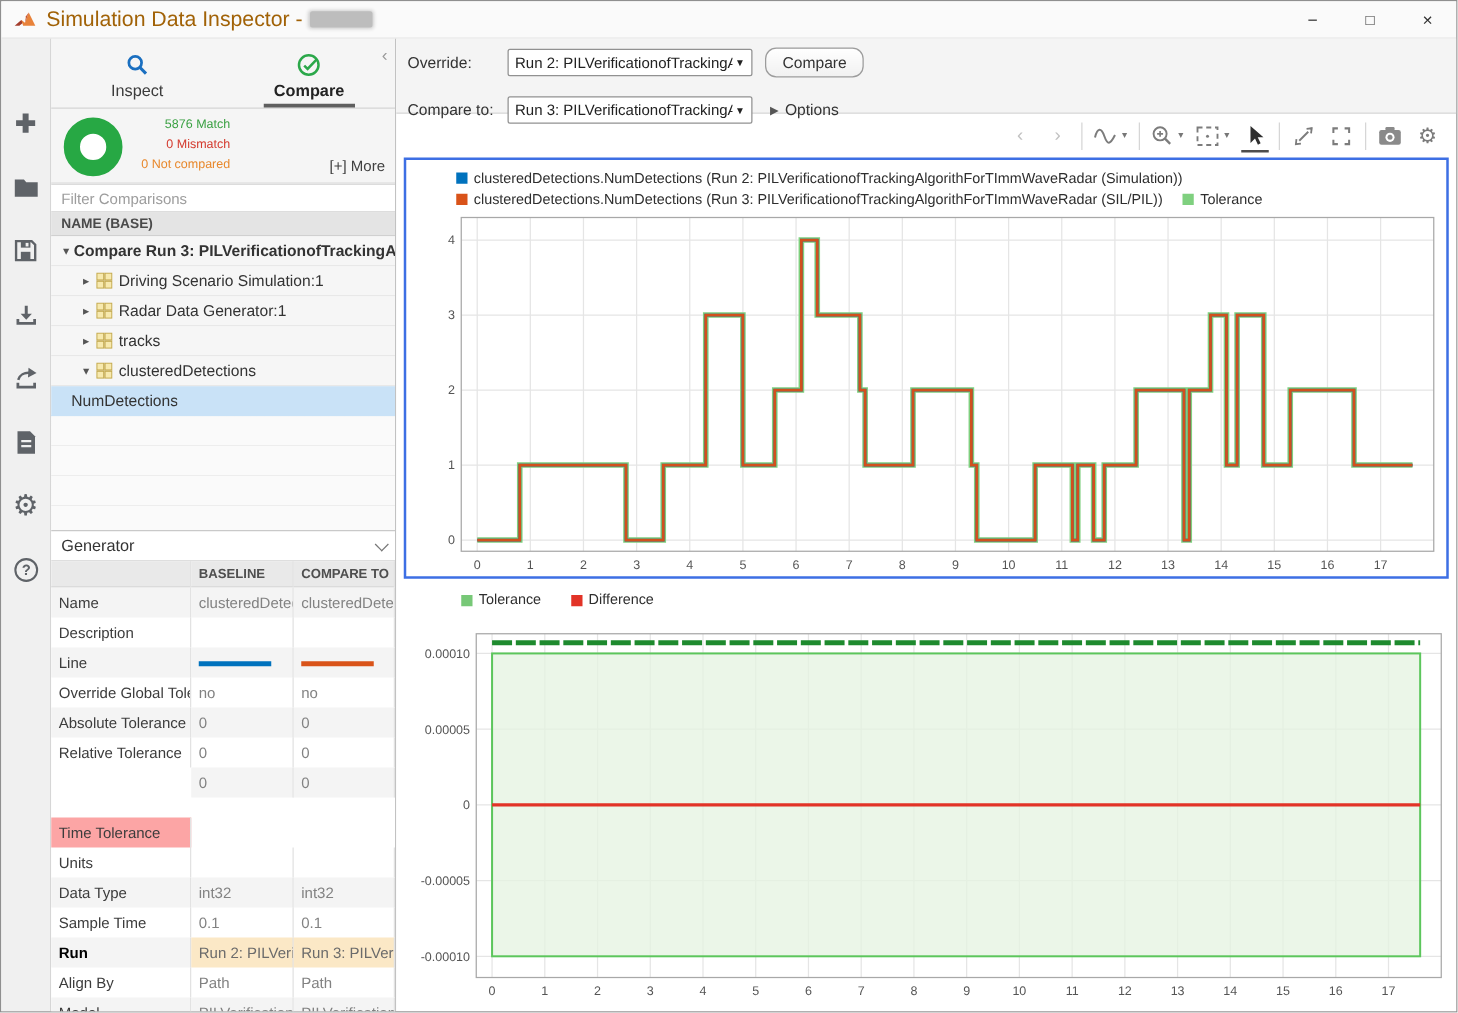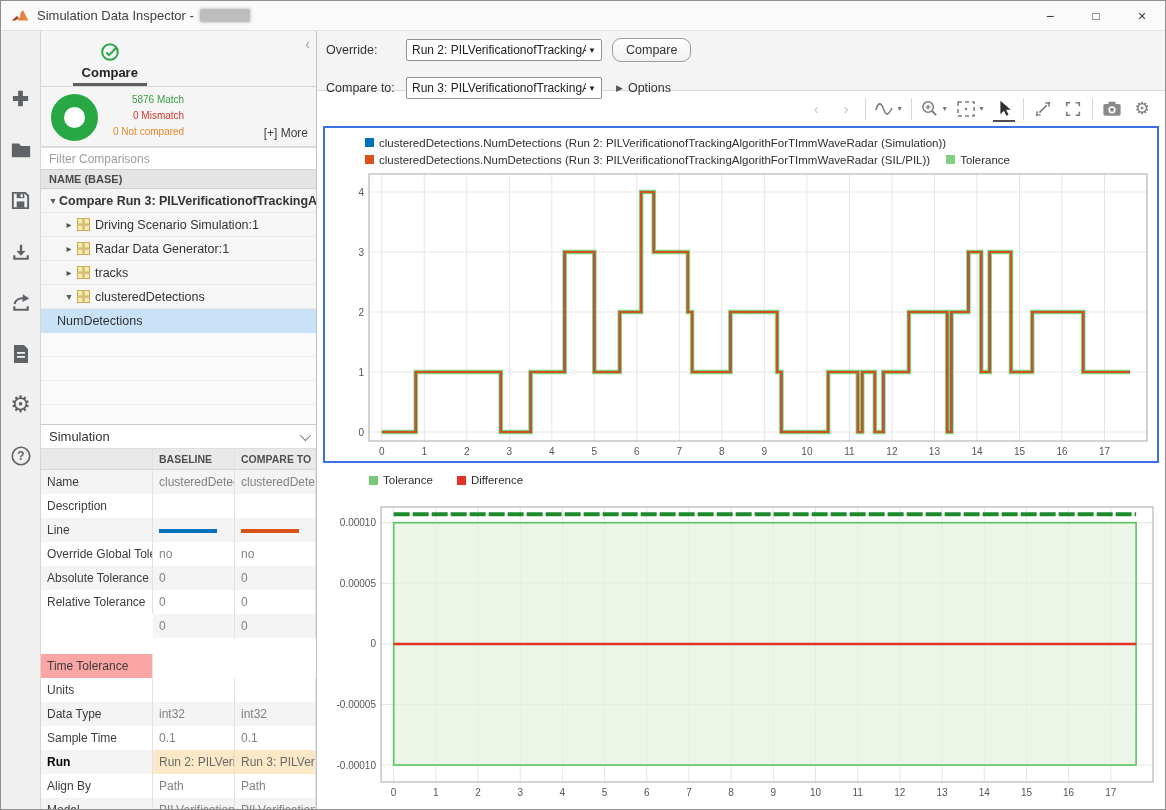--- a/index.html
+++ b/index.html
@@ -4,21 +4,21 @@
 <style>
   * { box-sizing: border-box; }
   html,body { margin:0; padding:0; background:#d8d8d8; font-family:"Liberation Sans", sans-serif; }
   .window { position:relative; width:1166px; height:810px; background:#ffffff;
             border:1px solid #8f8f8f; overflow:hidden; }
 
   
   .titlebar { position:absolute; left:0; top:0; right:0; height:30px; background:#fafafa;
               border-bottom:1px solid #e3e3e3; display:flex; align-items:center; }
   .titlebar .appicon { margin-left:10px; width:18px; height:16px; }
-  .titlebar .title { margin-left:8px; font-size:13px; color:#404040; }
+  .titlebar .title { margin-left:8px; font-size:17px; color:#a16207; }
   .redacted { margin-left:6px; width:50px; height:13px; background:#bdbdbd; border-radius:2px;
               box-shadow:0 0 3px 1px #cfcfcf; }
   .winbtns { margin-left:auto; display:flex; height:100%; }
   .winbtn { width:46px; height:100%; display:flex; align-items:center; justify-content:center;
             font-size:14px; color:#333; }
   .winbtn.max { font-size:12px; }
 
   
   .iconstrip { position:absolute; left:0; top:30px; bottom:0; width:40px; background:#f0f0f0;
                border-right:1px solid #d6d6d6; padding-top:42px; display:flex; flex-direction:column; align-items:center; }
@@ -184,20 +184,27 @@
     <div class="stripbtn">
       <svg width="22" height="22" viewBox="0 0 24 24">
         <circle cx="12" cy="12" r="9.5" fill="none" stroke="#5f6368" stroke-width="1.8"></circle>
         <text x="12" y="16.5" text-anchor="middle" font-size="13" font-weight="bold" fill="#5f6368">?</text>
       </svg>
     </div>
   </div>
 
   <div class="sidebar">
     <div class="tabs">
+      <div class="tab">
+        <svg width="20" height="20" viewBox="0 0 22 22">
+          <circle cx="9" cy="9" r="5.6" fill="none" stroke="#1a6fc0" stroke-width="2.4"></circle>
+          <line x1="13.2" y1="13.2" x2="18.5" y2="18.5" stroke="#1a6fc0" stroke-width="2.8"></line>
+        </svg>
+        <span class="tablabel">Inspect</span>
+      </div>
       <div class="tab active">
         <svg width="20" height="20" viewBox="0 0 22 22">
           <circle cx="11" cy="11" r="8.6" fill="none" stroke="#2ba84a" stroke-width="2.2"></circle>
           <path d="M7 11.5l3 3 8-8.5" fill="none" stroke="#2ba84a" stroke-width="2.2"></path>
         </svg>
         <span class="tablabel">Compare</span>
       </div>
       <span class="collapse-chevron">‹</span>
     </div>
 
@@ -260,21 +267,21 @@
           <span class="lbl">clusteredDetections</span>
         </div>
         <div class="tree-row selected" style="padding-left: 16px;">
           <span class="lbl">NumDetections</span>
         </div>
       </div>
     <div class="tree-spacer"></div>
 
     <div class="props">
       <div class="props-header">
-        <span class="props-title">Simulation</span>
+        <span class="props-title">Generator</span>
         <span class="props-chevron"></span>
       </div>
       <div class="props-grid">
           <div class="pcell hdr"></div>
           <div class="pcell hdr">BASELINE</div>
           <div class="pcell hdr">COMPARE TO</div>
           <div class="pcell lab alt" style="background: rgb(244, 244, 244);">Name</div>
           <div class="pcell val alt" style="background: rgb(244, 244, 244);">clusteredDetec</div>
           <div class="pcell val alt" style="background: rgb(244, 244, 244);">clusteredDetec</div>
           <div class="pcell lab">Description</div>

